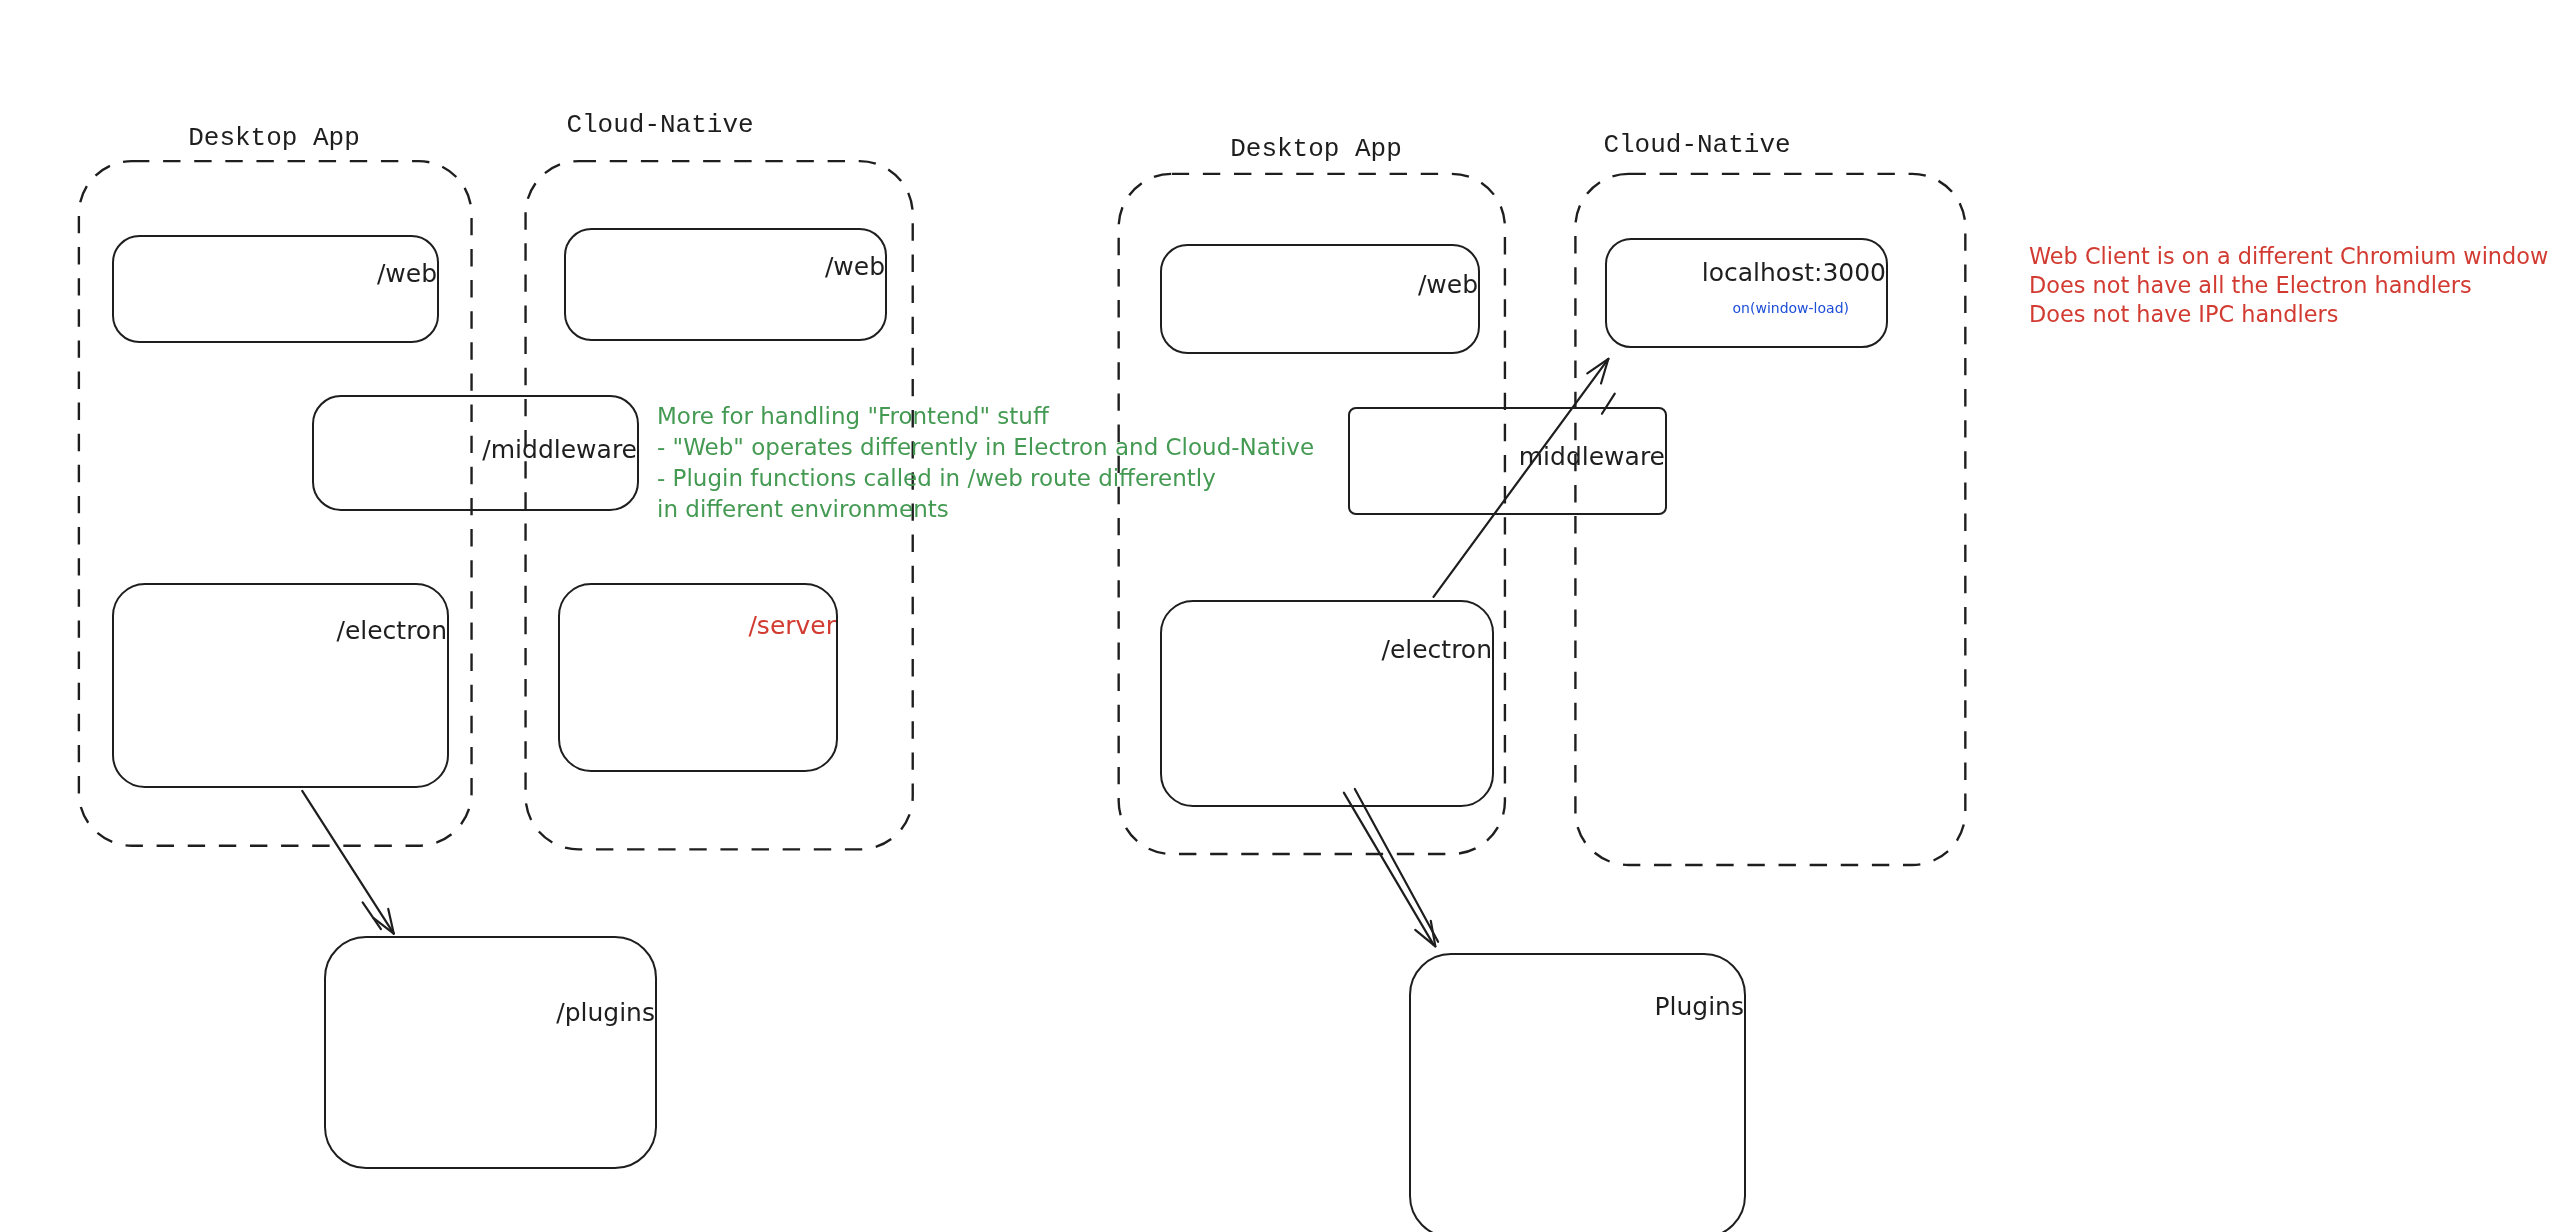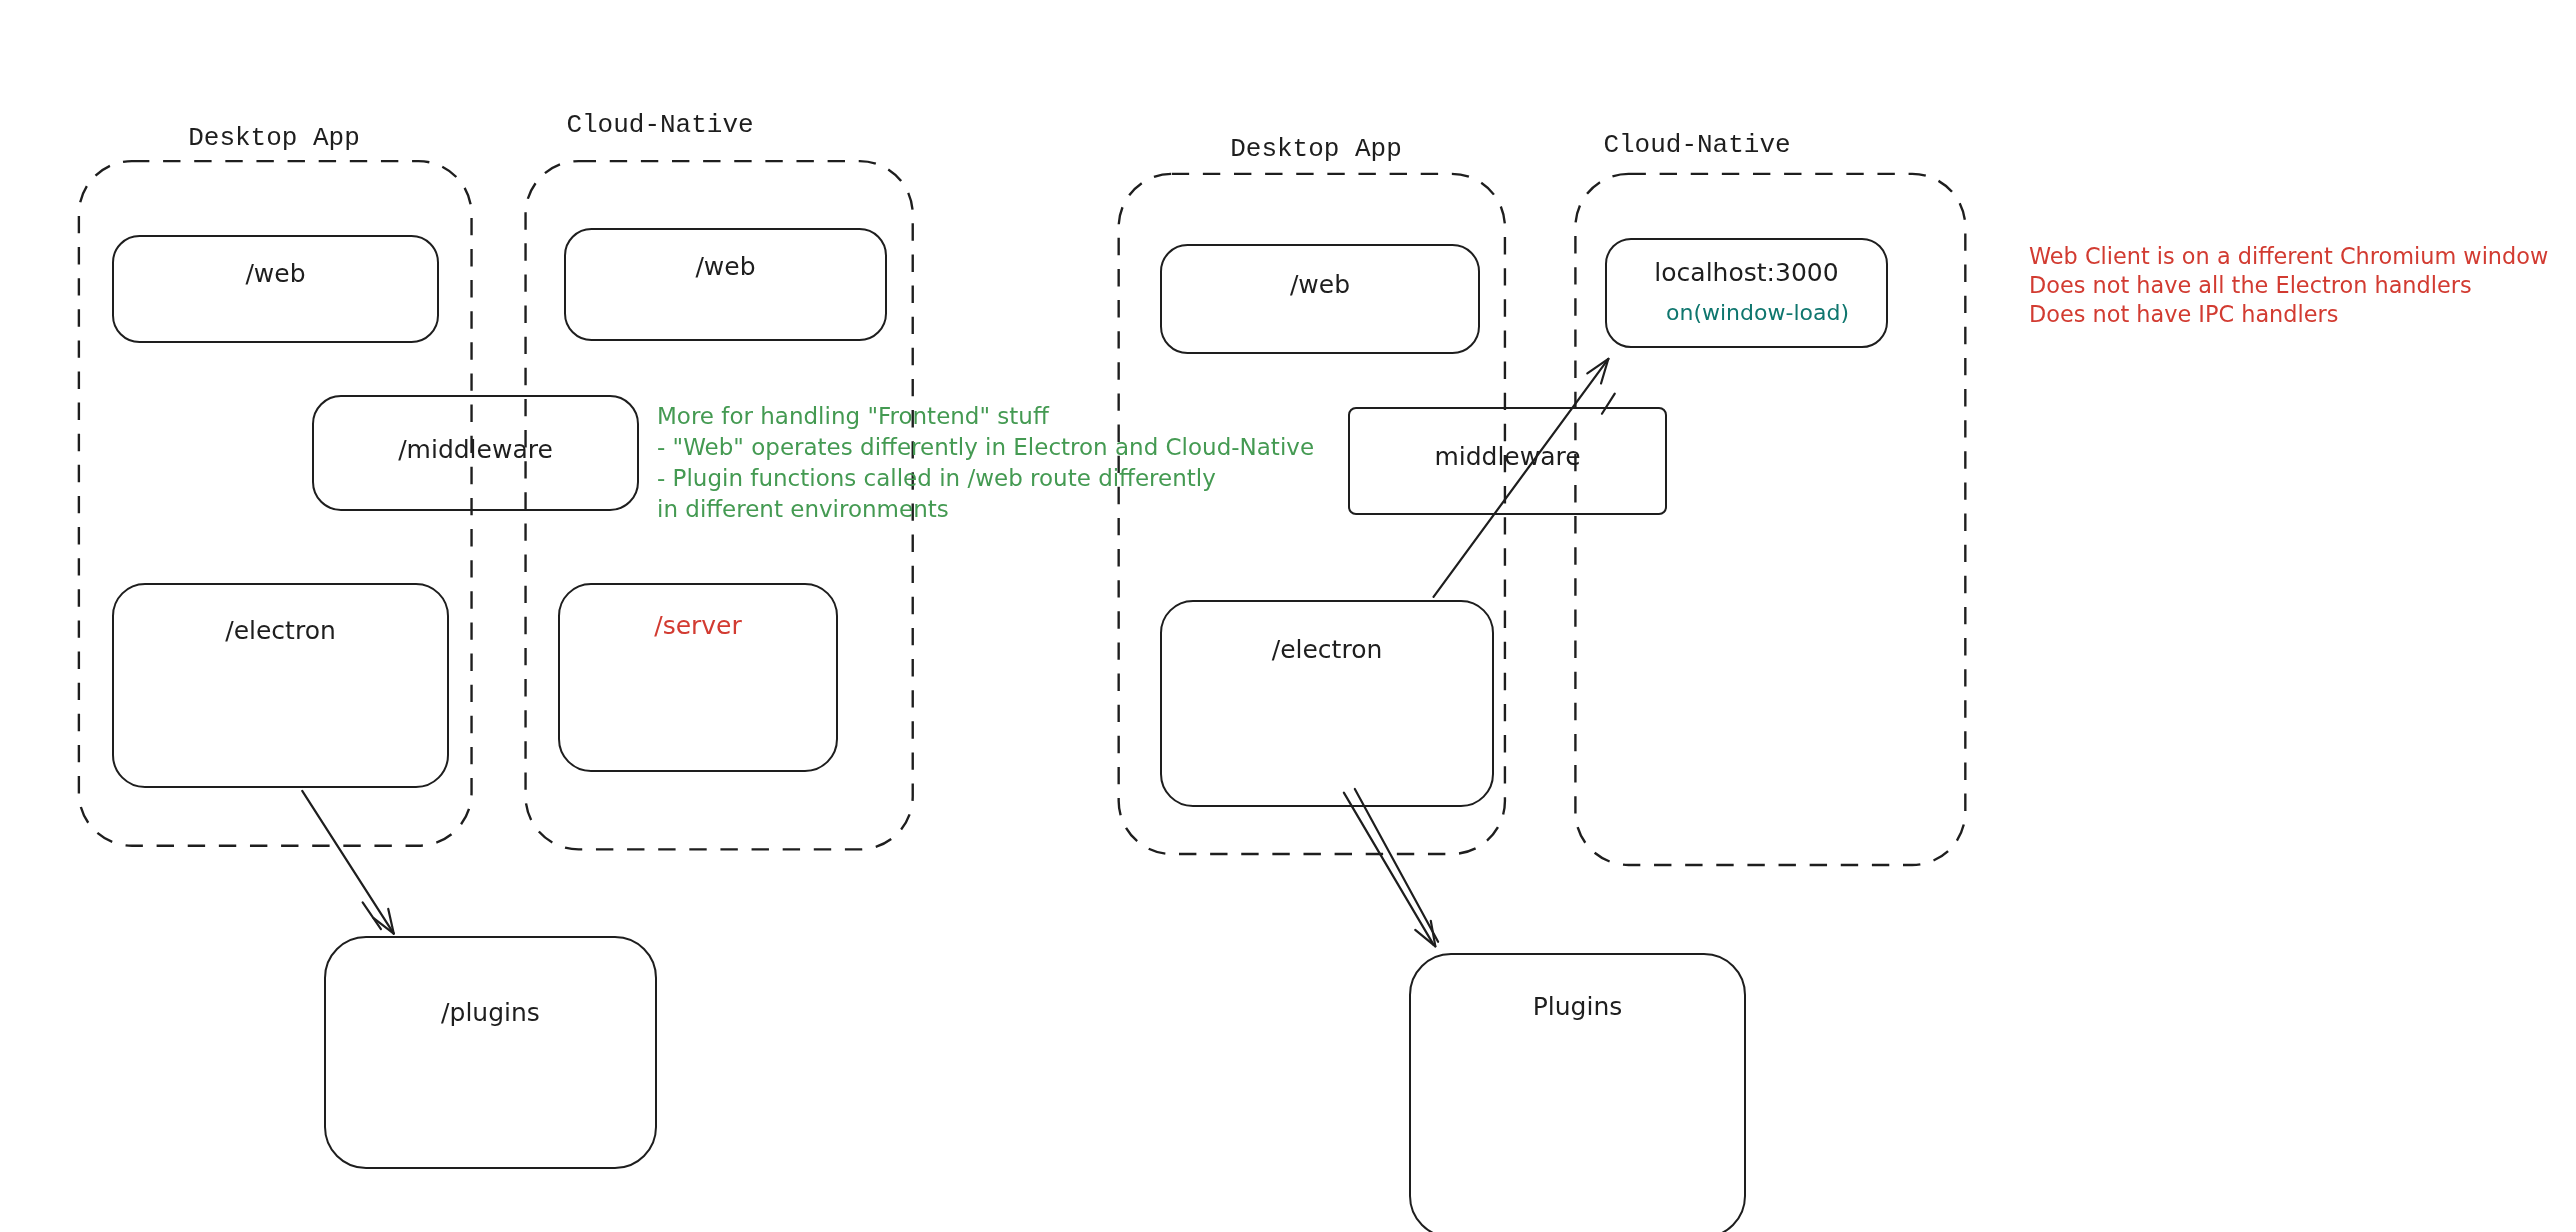--- a/index.html
+++ b/index.html
@@ -31,31 +31,31 @@
     color: #1e1e1e;
     font-family: Liberation Mono, monospace;
   }
   .node {
     position: absolute;
     border: 2.4px solid #1e1e1e;
     background: transparent;
     box-sizing: border-box;
     display: flex;
     flex-direction: column;
-    align-items: center;
+    align-items: flex-end;
   }
   .node .node-label {
     font-size: 25px;
     white-space: nowrap;
     color: #1e1e1e;
   }
   .node .node-label.red { color: #d23b31; }
   .event-label {
-    font-size: 22px;
-    color: #0f766e;
+    font-size: 14px;
+    color: #1d4ed8;
     align-self: flex-end;
     white-space: nowrap;
   }
   .note {
     position: absolute;
     white-space: nowrap;
   }
   .note.green {
     color: #449a52;
     font-size: 23px;

